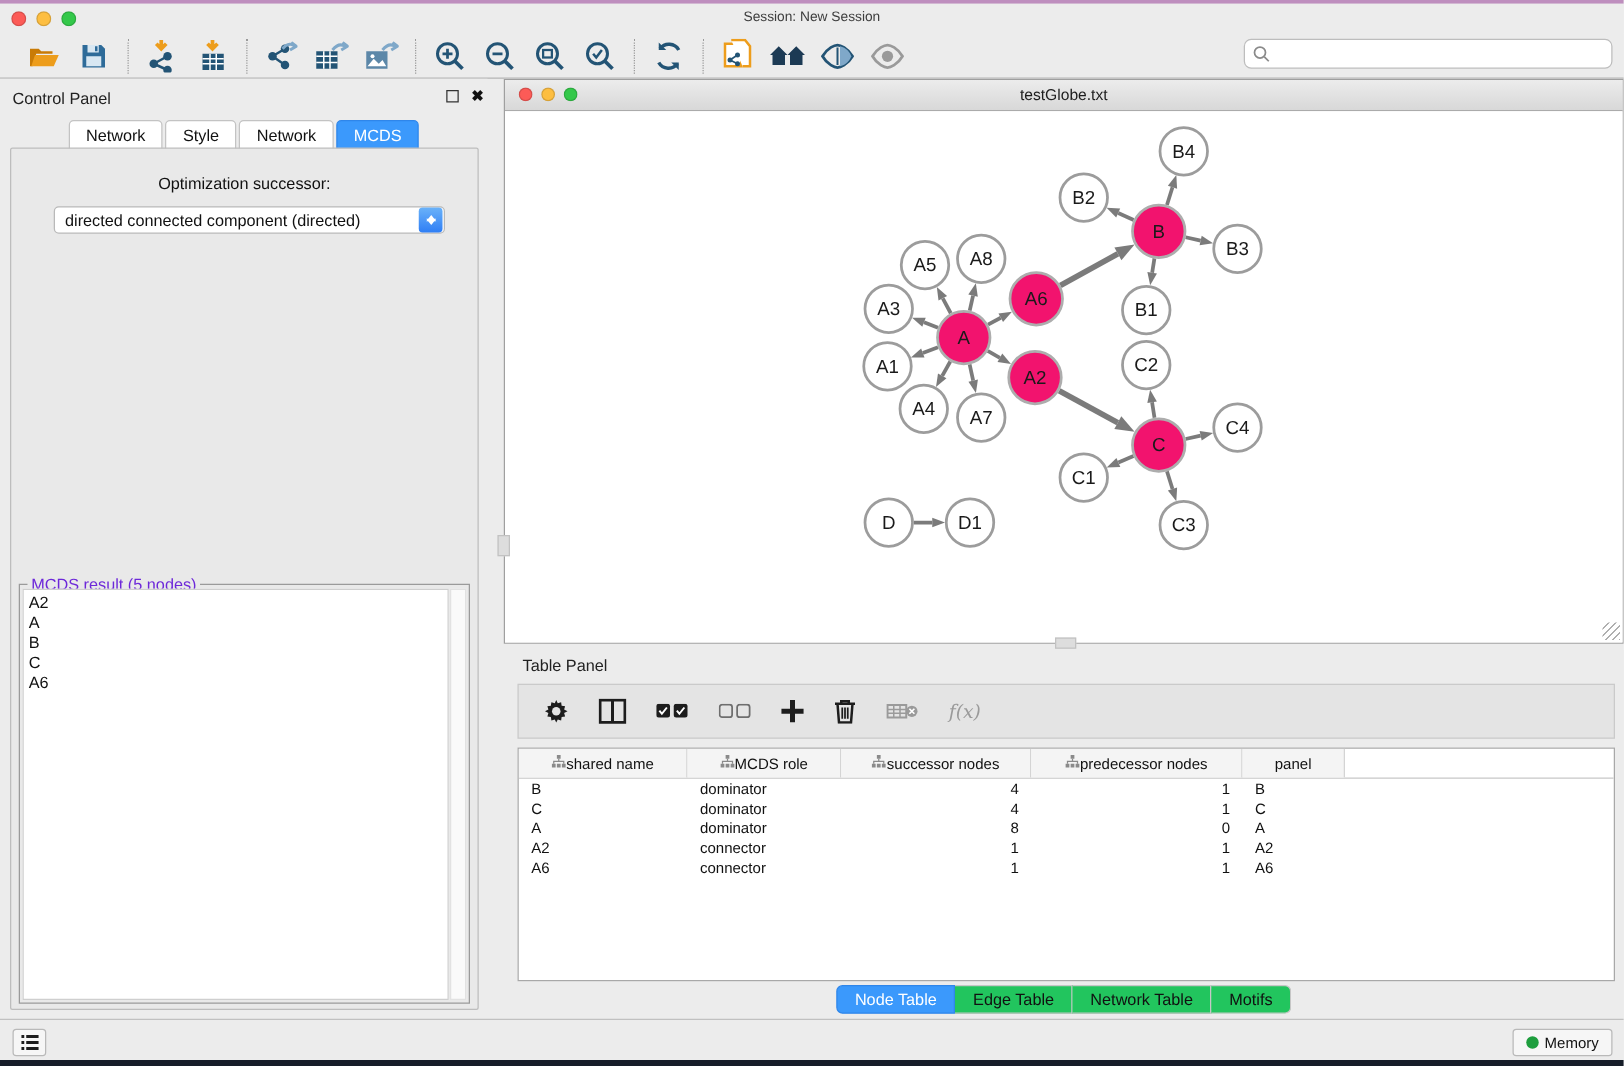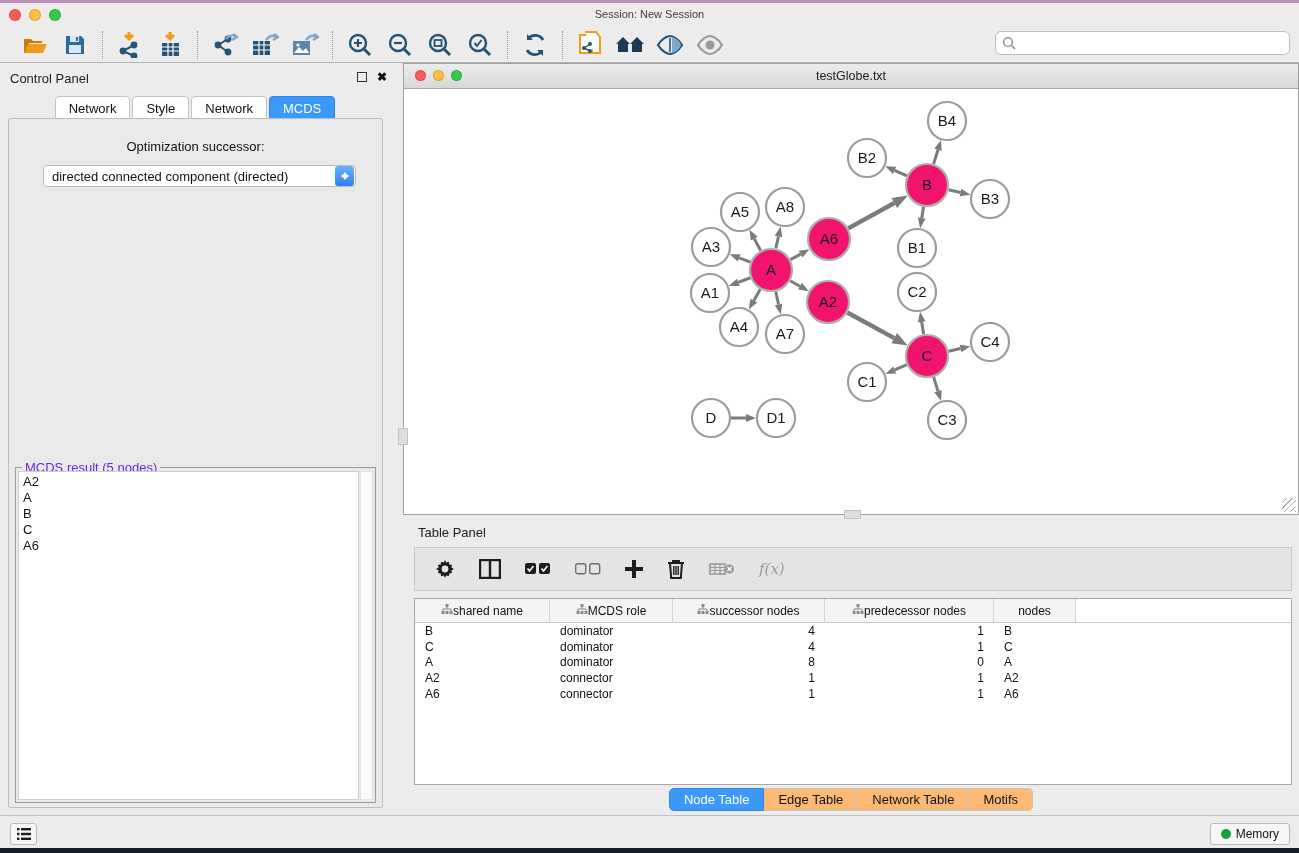--- a/index.html
+++ b/index.html
@@ -75,21 +75,21 @@
   .fx { font-family:"DejaVu Serif", serif; font-style:italic; font-size:15px; color:#9a9a9a; }
   .tp-table { position:absolute; left:11px; top:78px; width:878px; height:187px; background:#fff;
               border:1px solid #A8A8A8; overflow:hidden; font-size:12px; }
   .thead { display:flex; height:24px; border-bottom:1px solid #C8C8C8; }
   .th { background:#F4F4F4; border-right:1px solid #D4D4D4; display:flex; align-items:center;
         justify-content:center; gap:0; color:#111; }
   .trow { display:flex; height:15.7px; align-items:center; }
   .td { padding:0 10px; color:#111; white-space:nowrap; overflow:hidden; }
   .td.num { text-align:right; }
   .tp-tabs { position:absolute; left:0; top:268px; width:100%; display:flex; justify-content:center; }
-  .seg { font-size:13px; padding:3px 14px; background:#fdba74; border:1px solid #C6C6C6; border-left:none; color:#111; }
+  .seg { font-size:13px; padding:3px 14px; background:#22c55e; border:1px solid #C6C6C6; border-left:none; color:#111; }
   .seg:first-child { border-left:1px solid #C6C6C6; border-radius:5px 0 0 5px; }
   .seg:last-child { border-radius:0 5px 5px 0; }
   .seg.active { background:#3B99FC; border-color:#2F86EA; color:#fff; }
 
   
   .statusbar { position:absolute; left:0; top:815px; width:1299px; height:33px; background:#ECECEC; border-top:1px solid #C0C0C0; }
   .sb-left { position:absolute; left:10px; top:7px; width:27px; height:22px; background:#F6F6F6;
              border:1px solid #B9B9B9; border-radius:3px; display:flex; align-items:center; justify-content:center; }
   .sb-mem { position:absolute; right:9px; top:7px; height:22px; background:#F6F6F6; border:1px solid #B9B9B9;
             border-radius:3px; display:flex; align-items:center; gap:5px; padding:0 10px; font-size:12px; color:#111; }
@@ -475,21 +475,21 @@
             <span><svg width="12" height="11" viewBox="0 0 12 11">
                 <rect x="4.5" y="0" width="3" height="3" fill="#8a8a8a"></rect>
                 <path d="M6 3v2M2 7V5h8v2" stroke="#8a8a8a" fill="none"></path>
                 <rect x="0.5" y="7" width="3" height="3" fill="#8a8a8a"></rect>
                 <rect x="4.5" y="7" width="3" height="3" fill="#8a8a8a"></rect>
                 <rect x="8.5" y="7" width="3" height="3" fill="#8a8a8a"></rect>
               </svg></span>
             <span>predecessor nodes</span>
           </div>
           <div class="th" style="width: 82px;">
-            <span>nodes</span>
+            <span>panel</span>
           </div>
         </div>
       <div id="table-body">
           <div class="trow">
             <div class="td" style="width: 135px;">B</div>
             <div class="td" style="width: 123px;">dominator</div>
             <div class="td num" style="width: 152px;">4</div>
             <div class="td num" style="width: 169px;">1</div>
             <div class="td" style="width: 82px;">B</div>
           </div>

